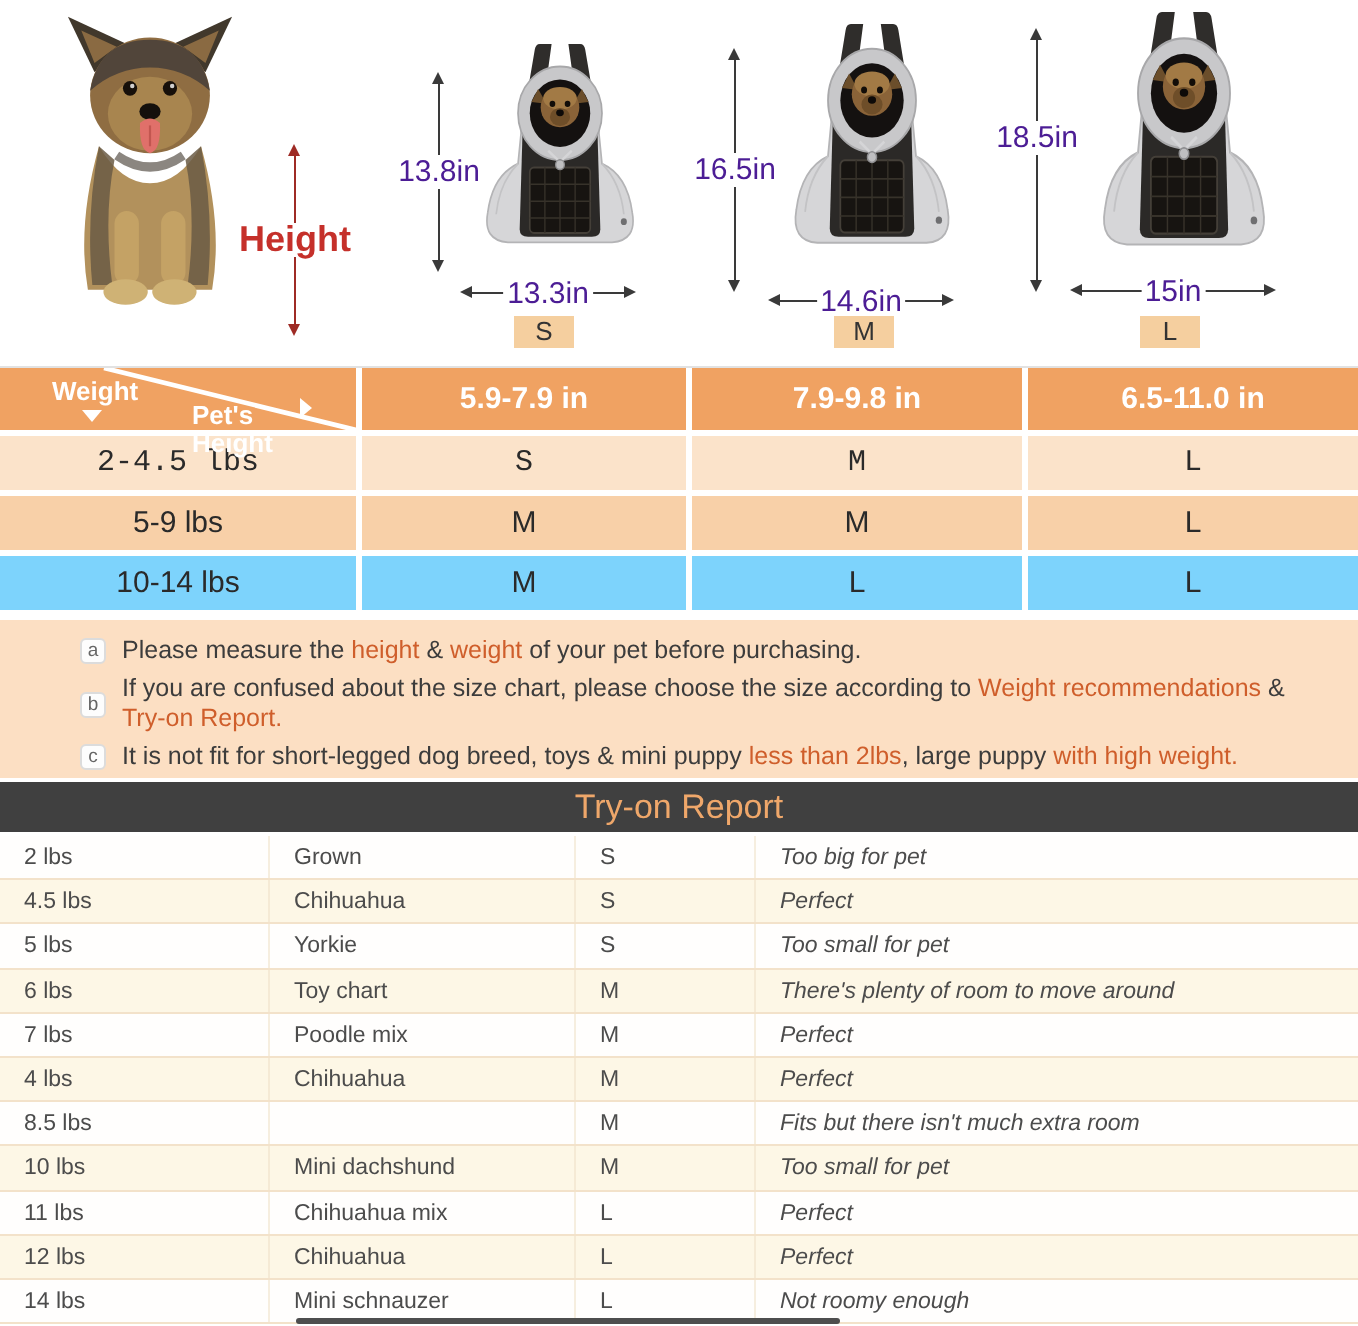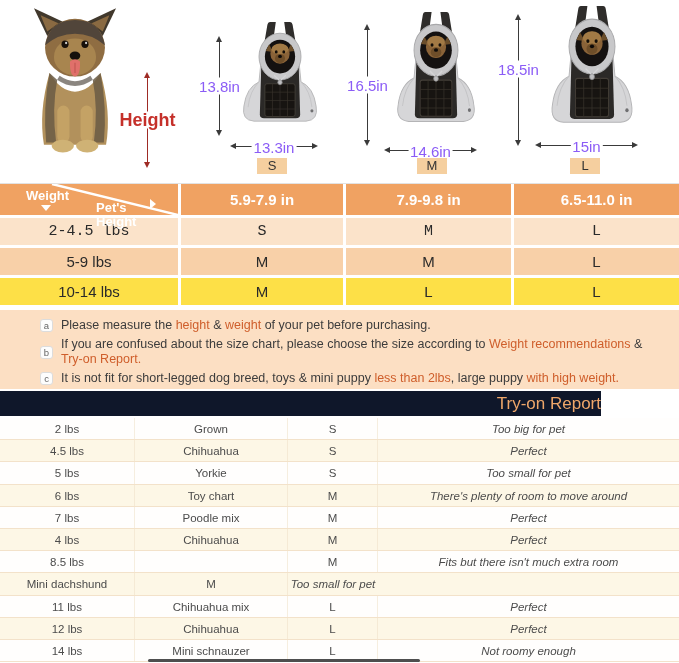--- a/index.html
+++ b/index.html
@@ -17,21 +17,21 @@
     border-left:3.5px solid transparent; border-right:3.5px solid transparent; border-bottom:6px solid #3a3a3a; }
   .varrow .ah-down { position:absolute; bottom:0; left:1px; width:0; height:0;
     border-left:3.5px solid transparent; border-right:3.5px solid transparent; border-top:6px solid #3a3a3a; }
   .hdim { position:absolute; height:11px; }
   .hdim .line { position:absolute; top:5px; left:5px; right:5px; height:1px; background:#3a3a3a; }
   .hdim .ah-left { position:absolute; left:0; top:2px; width:0; height:0;
     border-top:3.5px solid transparent; border-bottom:3.5px solid transparent; border-right:6px solid #3a3a3a; }
   .hdim .ah-right { position:absolute; right:0; top:2px; width:0; height:0;
     border-top:3.5px solid transparent; border-bottom:3.5px solid transparent; border-left:6px solid #3a3a3a; }
   .dimlabel { position:absolute; left:50%; top:50%; transform:translate(-50%,-50%);
-    background:#fff; padding:0 2px; font-size:15px; color:#8b5cf6; white-space:nowrap; line-height:17px; }
+    background:#fff; padding:0 2px; font-size:15px; color:#4c1d95; white-space:nowrap; line-height:17px; }
   .varrow.red .line { background:#9e2b25; }
   .varrow.red .ah-up { border-bottom-color:#9e2b25; }
   .varrow.red .ah-down { border-top-color:#9e2b25; }
   .dimlabel.red { color:#c5302a; font-weight:bold; font-size:18px; }
 
   .chip { position:absolute; width:30px; height:16px; background:#f5cf9f; color:#333;
     font-size:13px; line-height:16px; text-align:center; }
 
   
   .sgrid { position:absolute; left:0; top:183px; width:679px; display:grid;
@@ -42,41 +42,41 @@
   .corner { position:relative; display:block !important; }
   .corner .diag { position:absolute; left:0; top:0; width:100%; height:100%; }
   .corner-weight { position:absolute; left:26px; top:4px; font-size:13px; font-weight:bold; color:#fff; }
   .tri-down { display:block; width:0; height:0; margin:2px 0 0 15px;
     border-left:5px solid transparent; border-right:5px solid transparent; border-top:6px solid #fff; }
   .corner-height { position:absolute; right:32px; top:17px; width:50px; font-size:13px;
     font-weight:bold; color:#fff; line-height:14px; }
   .tri-right { position:absolute; right:22px; top:15px; width:0; height:0;
     border-top:5px solid transparent; border-bottom:5px solid transparent; border-left:6px solid #fff; }
   .scell { height:27px; font-size:15px; color:#2a2a2a; }
-  .rowA { background:#fbe3ca;font-family:Liberation Mono, monospace; } .rowB { background:#f8d0a8; } .rowC { background:#fde047; }
+  .rowA { background:#fbe3ca;font-family:Liberation Mono, monospace; } .rowB { background:#f8d0a8; } .rowC { background:#7dd3fc; }
 
   
   .notes { position:absolute; left:0; top:310px; width:679px; height:79px; background:#fcdfc3;
     padding:5px 12px 0 40px; display:flex; flex-direction:column; justify-content:center; gap:4px; }
   .note { display:flex; align-items:center; gap:8px; }
   .marker { flex:0 0 13px; width:13px; height:13px; border-radius:3px; background:#fdfdfd;
     border:1px solid #dcdcdc; color:#666; font-size:9.5px; line-height:12px; text-align:center; }
   .note p { font-size:12.5px; line-height:15px; color:#3c3c3c; max-width:600px; }
   .hl { color:#cf5e2b; }
 
   
-  .banner { position:absolute; left:0; top:391px; width:601px; height:25px; background:#0f172a;
-    color:#efa76a; font-size:17px; text-align:right; line-height:25px; }
+  .banner { position:absolute; left:0; top:391px; width:679px; height:25px; background:#404040;
+    color:#efa76a; font-size:17px; text-align:center; line-height:25px; }
   .tryon { position:absolute; left:0; top:418px; width:679px; }
   .trow { display:grid; grid-template-columns:135px 153px 90px 301px; height:22.2px;
     align-items:center; border-bottom:1px solid #f3e2ca; }
   .trow:nth-child(odd) { background:#fffefd; }
   .trow:nth-child(even) { background:#fdf7e6; }
-  .tcell { text-align:center; font-size:11.5px; color:#4c4c4c; height:100%; line-height:22px;
-    border-right:1px solid rgba(238,224,198,.55); white-space:nowrap; overflow:hidden; }
+  .tcell { font-size:11.5px; color:#4c4c4c; height:100%; line-height:22px;
+    border-right:1px solid rgba(238,224,198,.55); white-space:nowrap; overflow:hidden;padding-left:12px; }
   .tcell:last-child { border-right:none;font-style:italic; }
   .bottom-line { position:absolute; left:148px; top:659px; width:272px; height:2.5px;
     background:#4e4e4e; border-radius:2px; }
 </style>
 </head>
 <body>
 
 <div class="page">
 
   <section class="hero">
@@ -281,20 +281,21 @@
         <div class="tcell">M</div>
         <div class="tcell">Perfect</div>
       </div>
       <div class="trow">
         <div class="tcell">8.5 lbs</div>
         <div class="tcell"></div>
         <div class="tcell">M</div>
         <div class="tcell">Fits but there isn't much extra room</div>
       </div>
       <div class="trow">
+        <div class="tcell">10 lbs</div>
         <div class="tcell">Mini dachshund</div>
         <div class="tcell">M</div>
         <div class="tcell">Too small for pet</div>
       </div>
       <div class="trow">
         <div class="tcell">11 lbs</div>
         <div class="tcell">Chihuahua mix</div>
         <div class="tcell">L</div>
         <div class="tcell">Perfect</div>
       </div>

